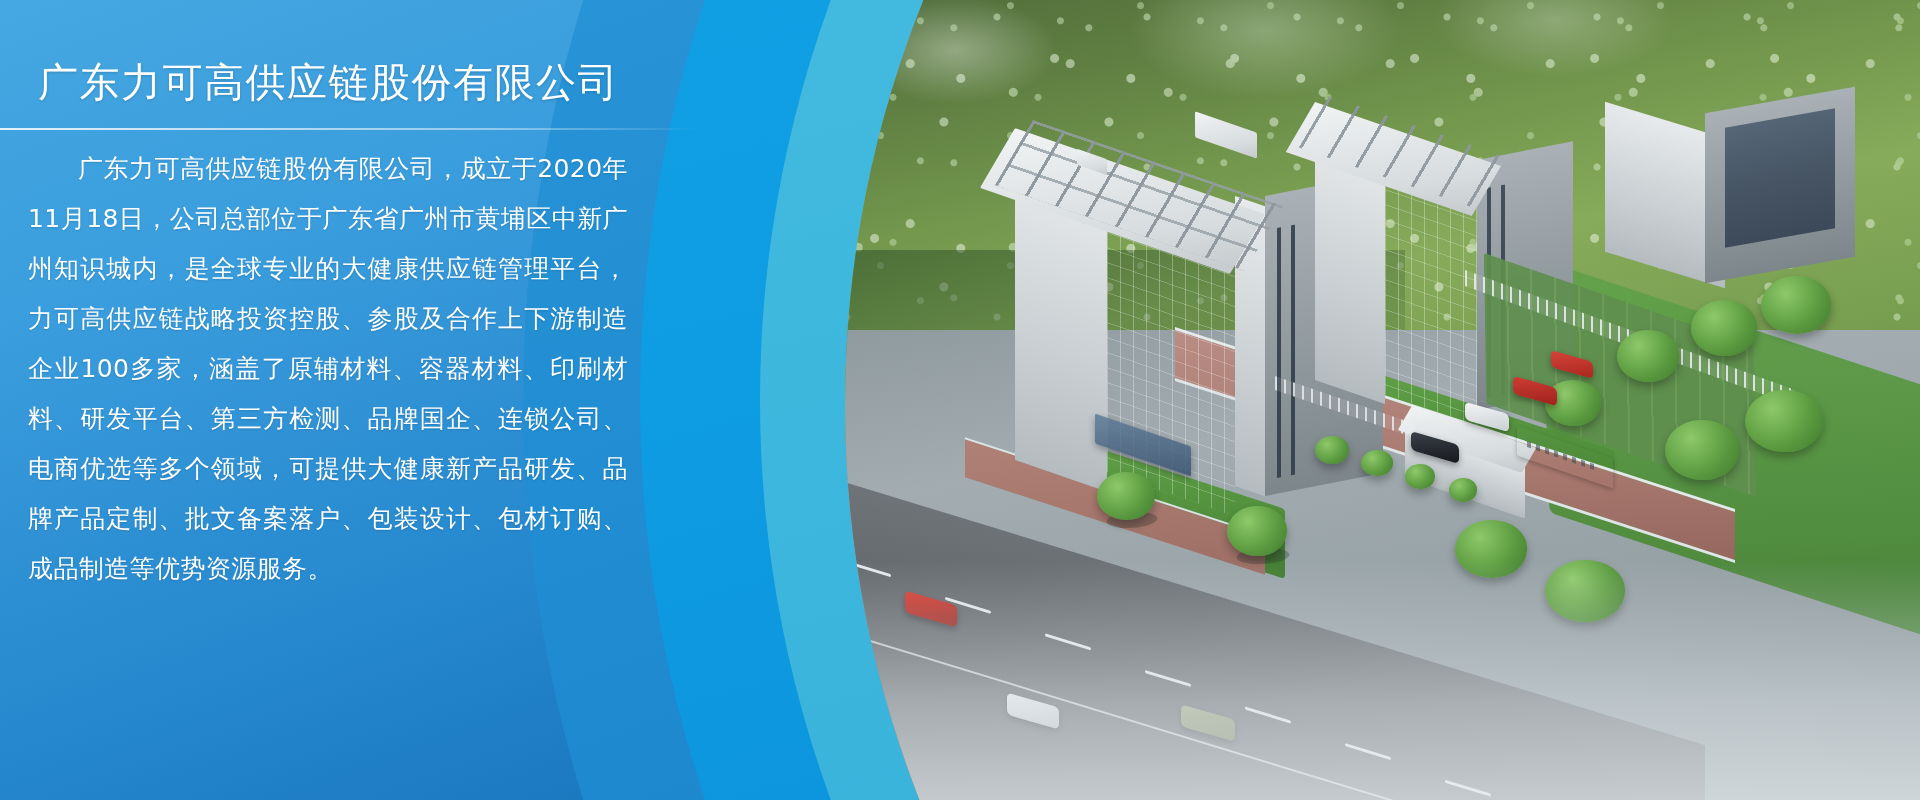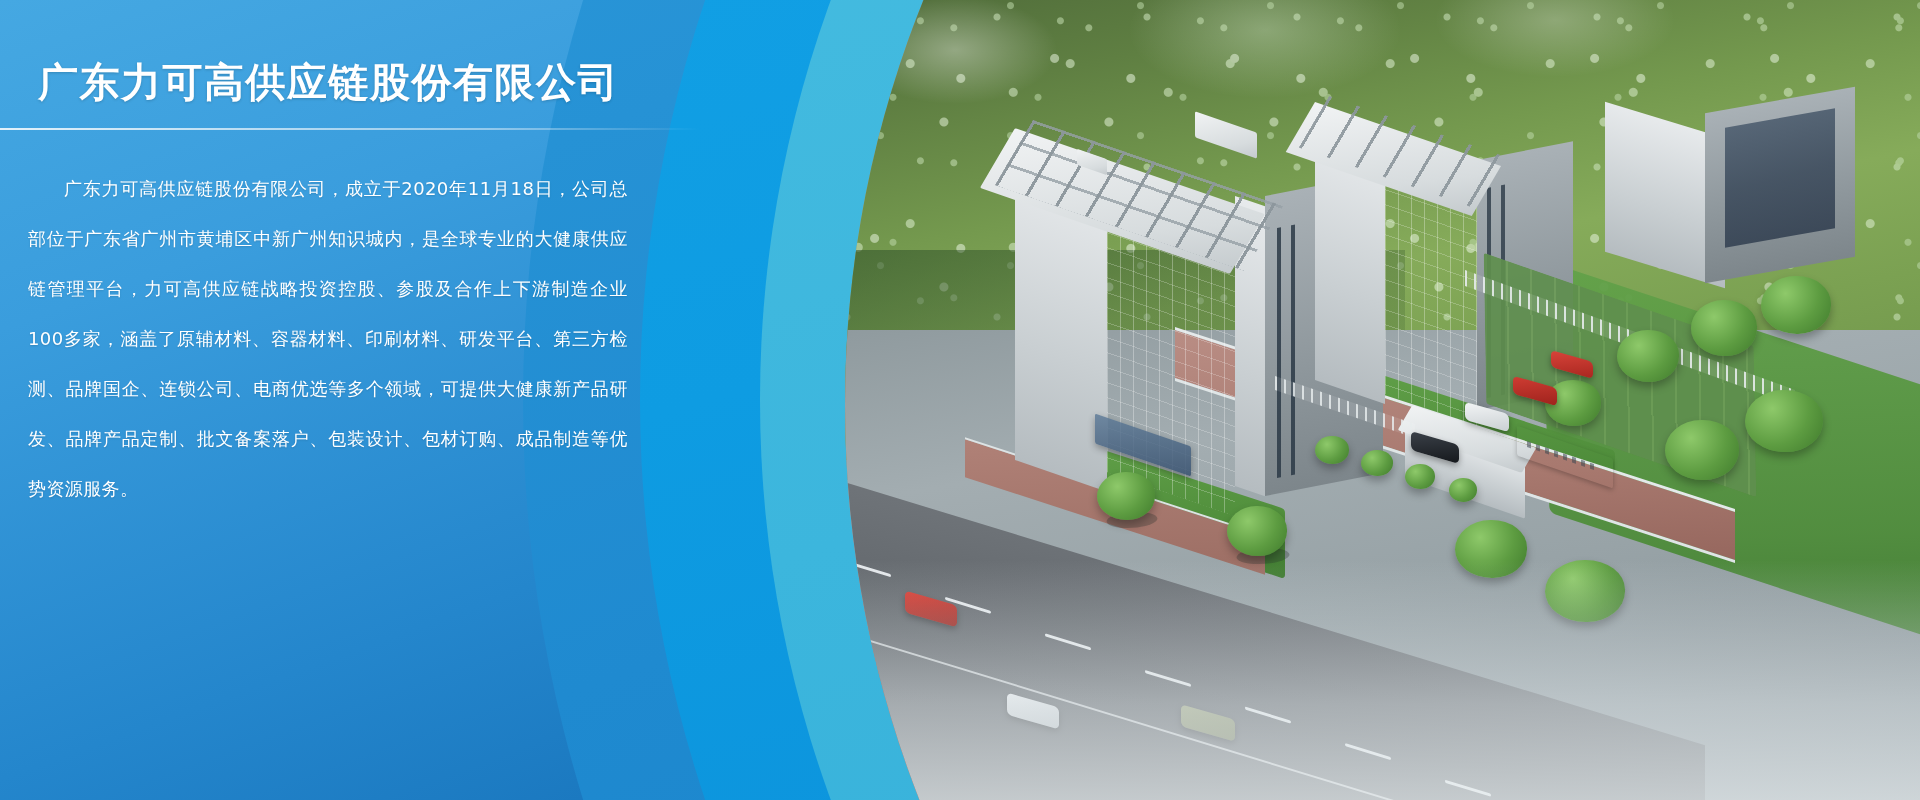--- a/index.html
+++ b/index.html
@@ -161,31 +161,31 @@
     background: linear-gradient(to bottom, rgba(255,255,255,0), rgba(226,233,236,.55) 60%, rgba(232,238,240,.75));
   }
 
   
   #text-panel {
     position: absolute; left: 0; top: 0; width: 760px; height: 800px;
     z-index: 40;
   }
   #page-title {
     position: absolute; left: 38px; top: 55px;
-    font-size: 40px; font-weight: bold; color: #ffffff;
+    font-size: 40px; font-weight: normal; color: #ffffff;
     letter-spacing: 1.5px; white-space: nowrap;
     text-shadow: 0 1px 3px rgba(0,0,0,.18);
   }
   #title-divider {
     position: absolute; left: 0px; top: 128px; width: 700px; height: 2px;
     background: linear-gradient(to right, rgba(255,255,255,.85), rgba(255,255,255,.45) 70%, rgba(255,255,255,0));
   }
   #body-copy {
-    position: absolute; left: 28px; top: 164px; width: 600px;
-    color: #ffffff; font-size: 18px; line-height: 50px;
+    position: absolute; left: 28px; top: 144px; width: 600px;
+    color: #ffffff; font-size: 25px; line-height: 50px;
     text-align: justify; text-justify: inter-character;
     letter-spacing: .4px;
     text-shadow: 0 1px 2px rgba(0,0,0,.14);
   }
   #body-copy p { text-indent: 2em; margin: 0; }
 </style>
 </head>
 <body>
 
 <div id="stage">

